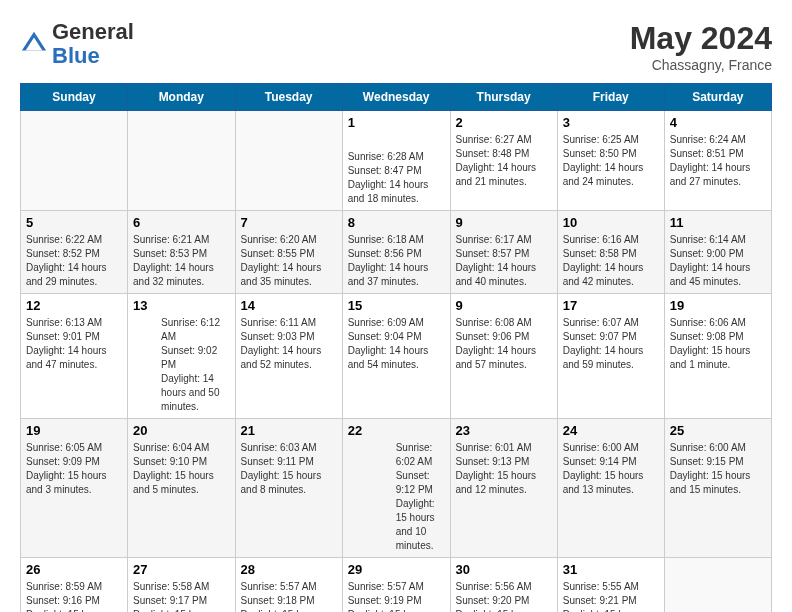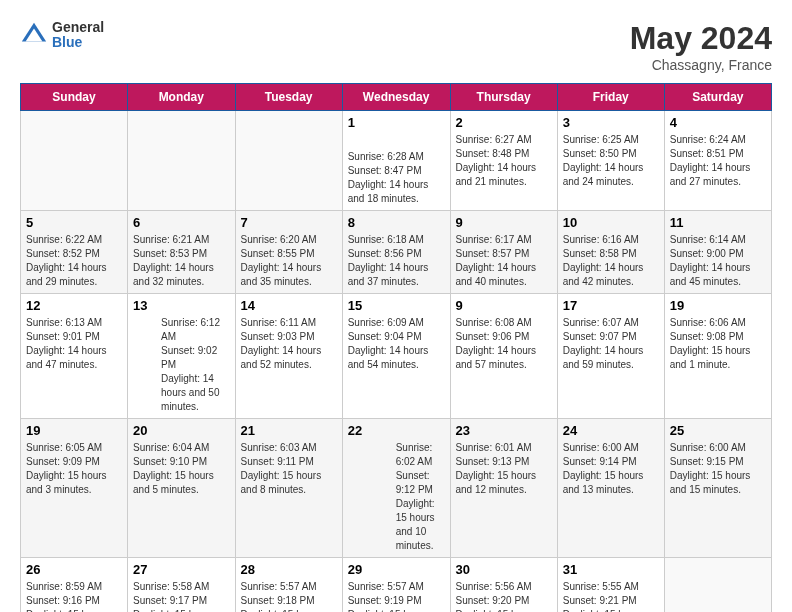--- a/index.html
+++ b/index.html
@@ -17,21 +17,21 @@
       margin-bottom: 10px;
     }
     .logo {
       display: flex;
       align-items: center;
       gap: 4px;
     }
     .logo-text {
       display: flex;
       flex-direction: column;
-      font-size: 14px;
+      font-size: 22px;
       font-weight: bold;
       line-height: 1.1;
     }
     .logo-general { color: #333; }
     .logo-blue { color: #2a6fbb; }
     .logo-icon {
       width: 28px;
       height: 28px;
     }
     .title-block {
@@ -45,21 +45,21 @@
     .location {
       font-size: 14px;
       color: #555;
     }
     table {
       width: 100%;
       border-collapse: collapse;
       font-size: 10.5px;
     }
     thead th {
-      background-color: #be185d;
+      background-color: #0369a1;
       color: #fff;
       text-align: center;
       padding: 6px 4px;
       font-size: 12px;
       font-weight: bold;
       border: 1px solid #1a5aa0;
     }
     tbody td {
       border: 1px solid #ccc;
       vertical-align: top;

